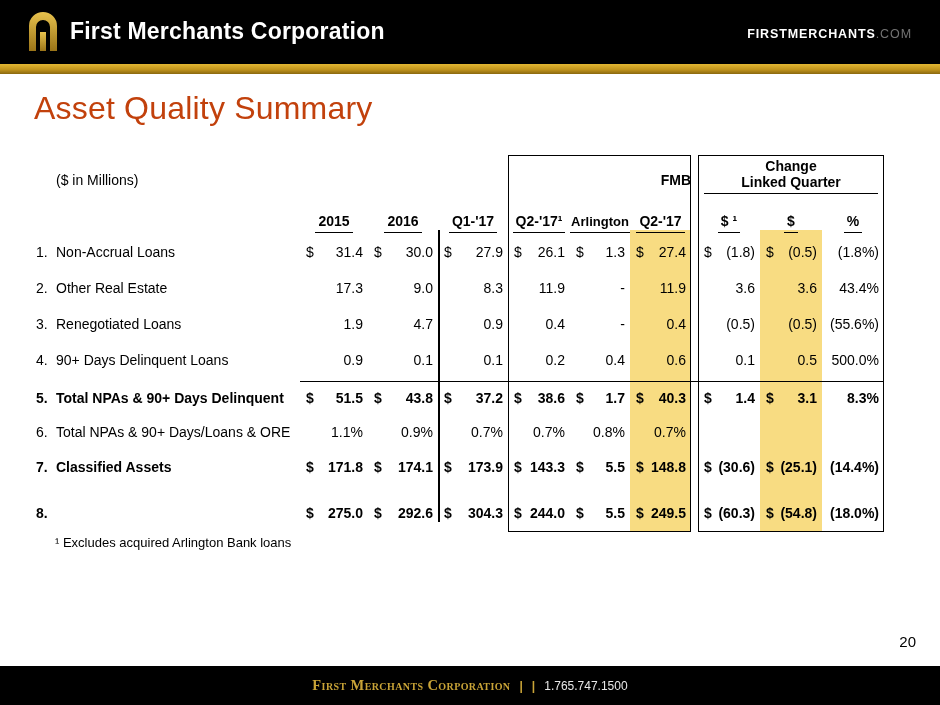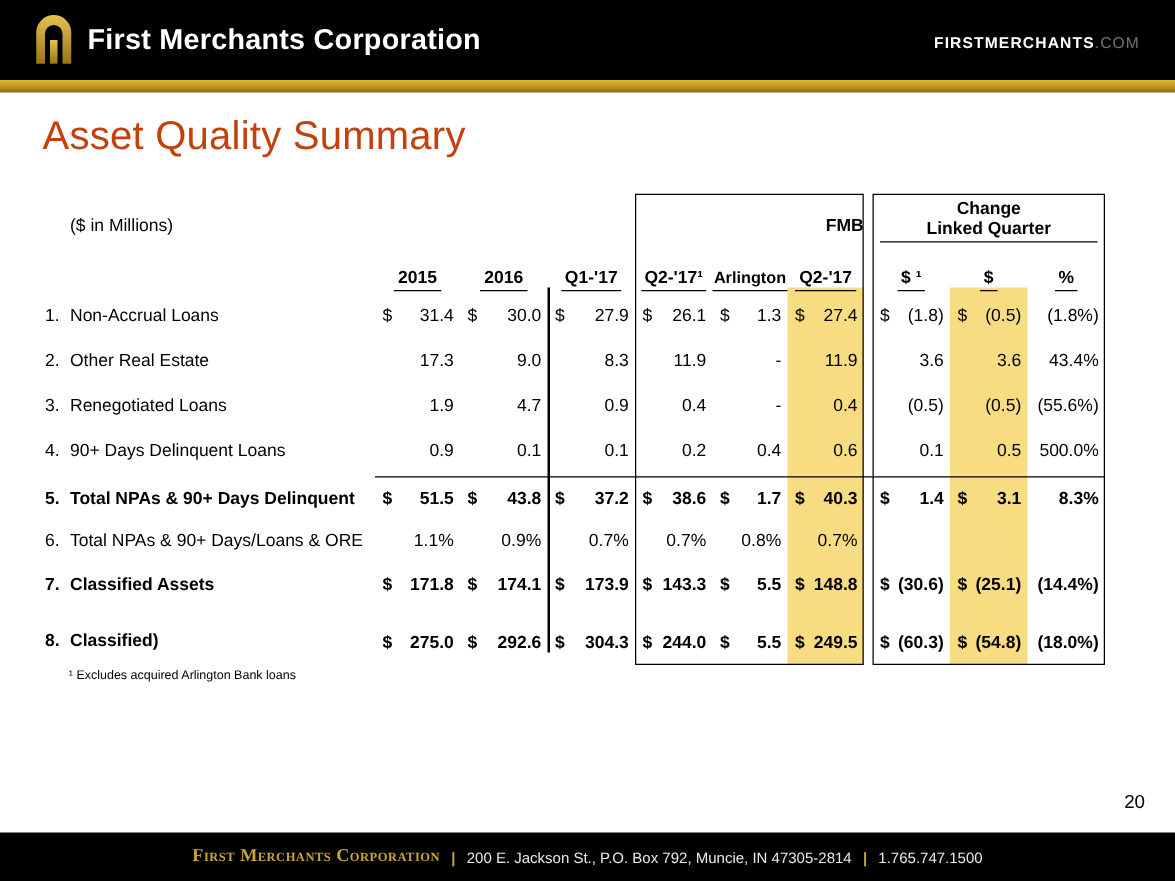--- a/index.html
+++ b/index.html
@@ -40,21 +40,21 @@
   .trow.bold { font-weight:bold; }
   .trow.last { align-items:end; padding-bottom:3px; }
   .hcell { text-align:center; }
   .hu { display:inline-block; border-bottom:1.8px solid #000; padding:0 3px 3px; white-space:nowrap; }
   .trow.head > .hcell:nth-child(6) .hu { font-size:13px; padding:0 1px 3px; }
   .lcell { display:flex; align-items:flex-start; padding-left:2px; }
   .rnum { width:20px; flex:0 0 20px; }
   .lline { line-height:17px; }
   .vcell { display:flex; padding:0 5px 0 6px; white-space:nowrap; }
   .vz { margin-left:auto; }
-  .footnote { position:absolute; left:21px; top:380px; font-size:10px; }
+  .footnote { position:absolute; left:21px; top:380px; font-size:13px; }
   
   .pagenum { position:absolute; right:24px; top:633px; font-size:15px; }
   .footbar { position:absolute; left:0; top:666px; width:940px; height:39px; background:#000;
              display:flex; align-items:center; justify-content:center; gap:9px;
              color:#e9e9e9; font-size:12px; }
   .footbrand { font-family:"Liberation Serif", serif; font-variant:small-caps; color:#C9A437;
                font-size:14.5px; font-weight:bold; letter-spacing:.4px; }
   .footsep { color:#C9A437; font-weight:bold; }
 </style>
 </head>
@@ -425,21 +425,20 @@
           </div>
           <div class="vcell">
             <div class="dz"></div>
             <div class="vz">(14.4%)</div>
           </div>
         </div>
         <div class="trow bold last" style="top: 327px; height: 42px;">
           <div class="lcell">
             <div class="rnum">8.</div>
             <div class="ltext">
-              <div class="lline">Classified)</div>
             </div>
           </div>
           <div class="vcell">
             <div class="dz">$</div>
             <div class="vz">275.0</div>
           </div>
           <div class="vcell">
             <div class="dz">$</div>
             <div class="vz">292.6</div>
           </div>
@@ -476,18 +475,17 @@
       </div>
 
     <div class="footnote">¹ Excludes acquired Arlington Bank loans</div>
   </div>
 
   <div class="pagenum">20</div>
 
   <div class="footbar">
     <span class="footbrand">First Merchants Corporation</span>
     <span class="footsep">|</span>
-    <span>200 E. Jackson St., P.O. Box 792, Muncie, IN 47305-2814</span>
     <span class="footsep">|</span>
     <span>1.765.747.1500</span>
   </div>
 
 </div>
 
 </body></html>

